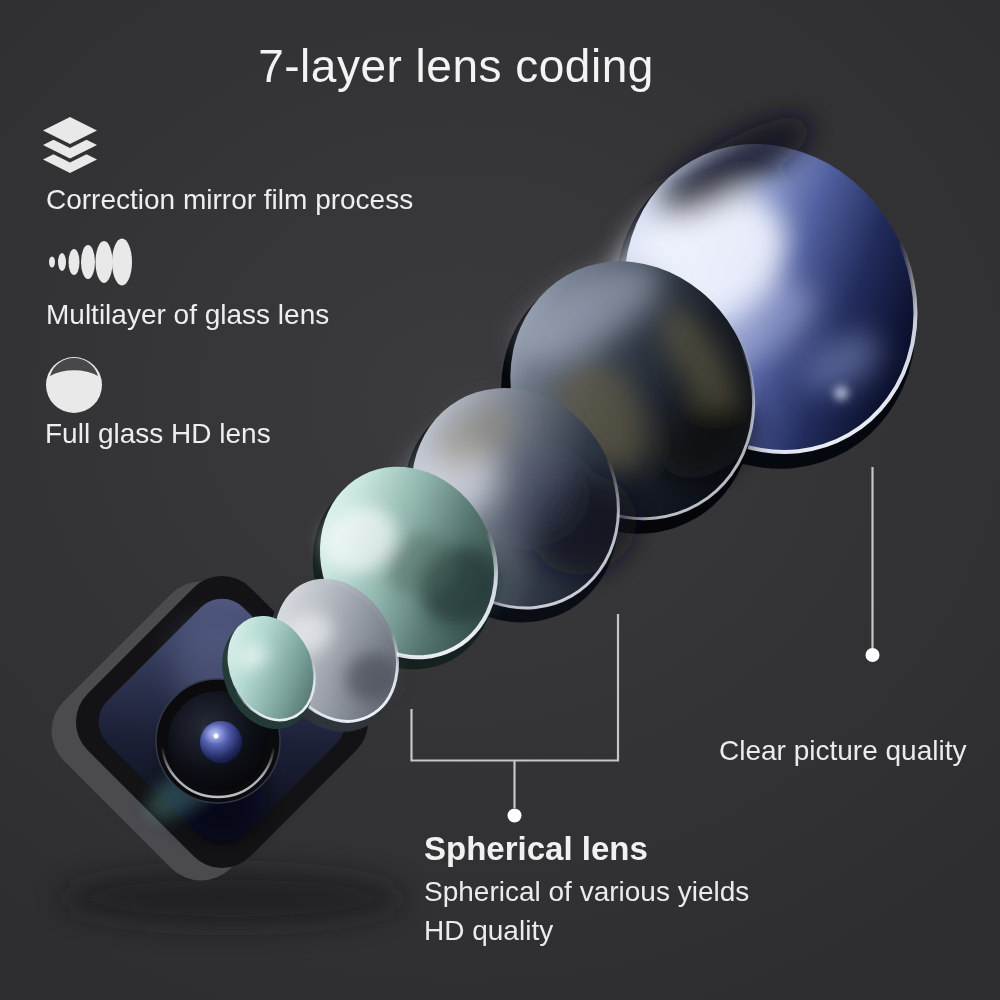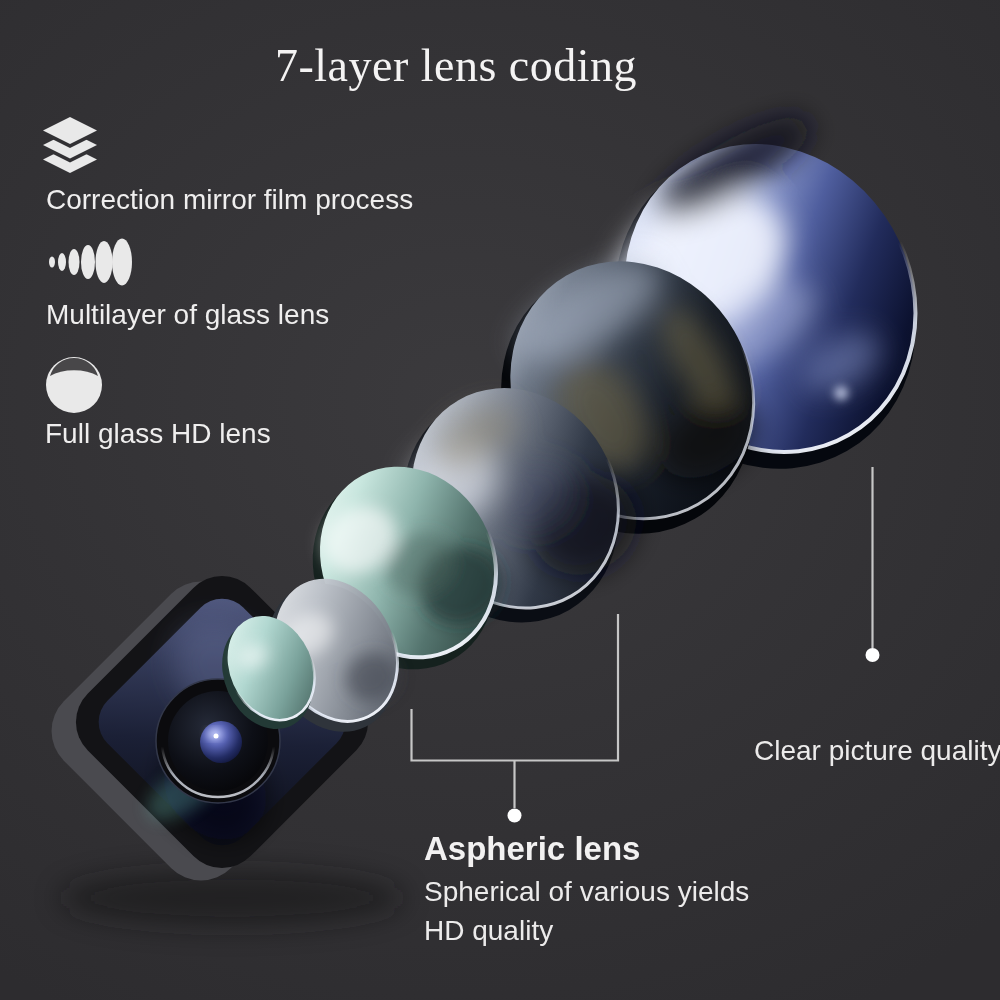--- a/index.html
+++ b/index.html
@@ -5,30 +5,30 @@
   html,body{margin:0;padding:0;background:#232225;}
   .canvas{
     position:relative;width:1000px;height:1000px;overflow:hidden;
     background:radial-gradient(ellipse 80% 70% at 46% 40%, #3b3a3d 0%, #333235 55%, #2d2c2f 100%);
     font-family:"Liberation Sans", sans-serif;
     color:#f1f0f0;
   }
   .art{position:absolute;left:0;top:0;width:1000px;height:1000px;}
   .title{
     position:absolute;top:8px;left:0;width:912px;text-align:center;
-    font-size:46px;font-weight:400;letter-spacing:0.5px;color:#f4f3f3;font-family:Liberation Serif, serif;
+    font-size:46px;font-weight:400;letter-spacing:0.5px;color:#f4f3f3;
   }
   .feature-label{position:absolute;font-size:28px;font-weight:400;color:#efeeee;white-space:nowrap;}
   .f1{left:46px;top:184px;}
   .f2{left:46px;top:299px;}
   .f3{left:45px;top:418px;}
   .callout-title{position:absolute;font-size:33px;font-weight:700;color:#f2f1f1;white-space:nowrap;}
   .callout-sub{position:absolute;font-size:28px;font-weight:400;color:#ecebeb;white-space:nowrap;}
   .spherical-title{left:716px;top:681px;}
-  .spherical-sub{left:719px;top:735px;margin-left:35px;}
+  .spherical-sub{left:719px;top:735px;}
   .aspheric-title{left:424px;top:830px;}
   .aspheric-sub1{left:424px;top:876px;}
   .aspheric-sub2{left:424px;top:915px;}
 </style>
 </head>
 <body>
 
 <div class="canvas">
 
   <svg class="art" viewBox="0 0 1000 1000">
@@ -231,17 +231,17 @@
   </svg>
 
   <h1 class="title">7-layer lens coding</h1>
 
   <div class="feature-label f1">Correction mirror film process</div>
   <div class="feature-label f2">Multilayer of glass lens</div>
   <div class="feature-label f3">Full glass HD lens</div>
 
   <div class="callout-sub spherical-sub">Clear picture quality</div>
 
-  <div class="callout-title aspheric-title">Aspheric lens</div>
+  <div class="callout-title aspheric-title">Spherical lens</div>
   <div class="callout-sub aspheric-sub1">Spherical of various yields</div>
   <div class="callout-sub aspheric-sub2">HD quality</div>
 
 </div>
 
 </body></html>

